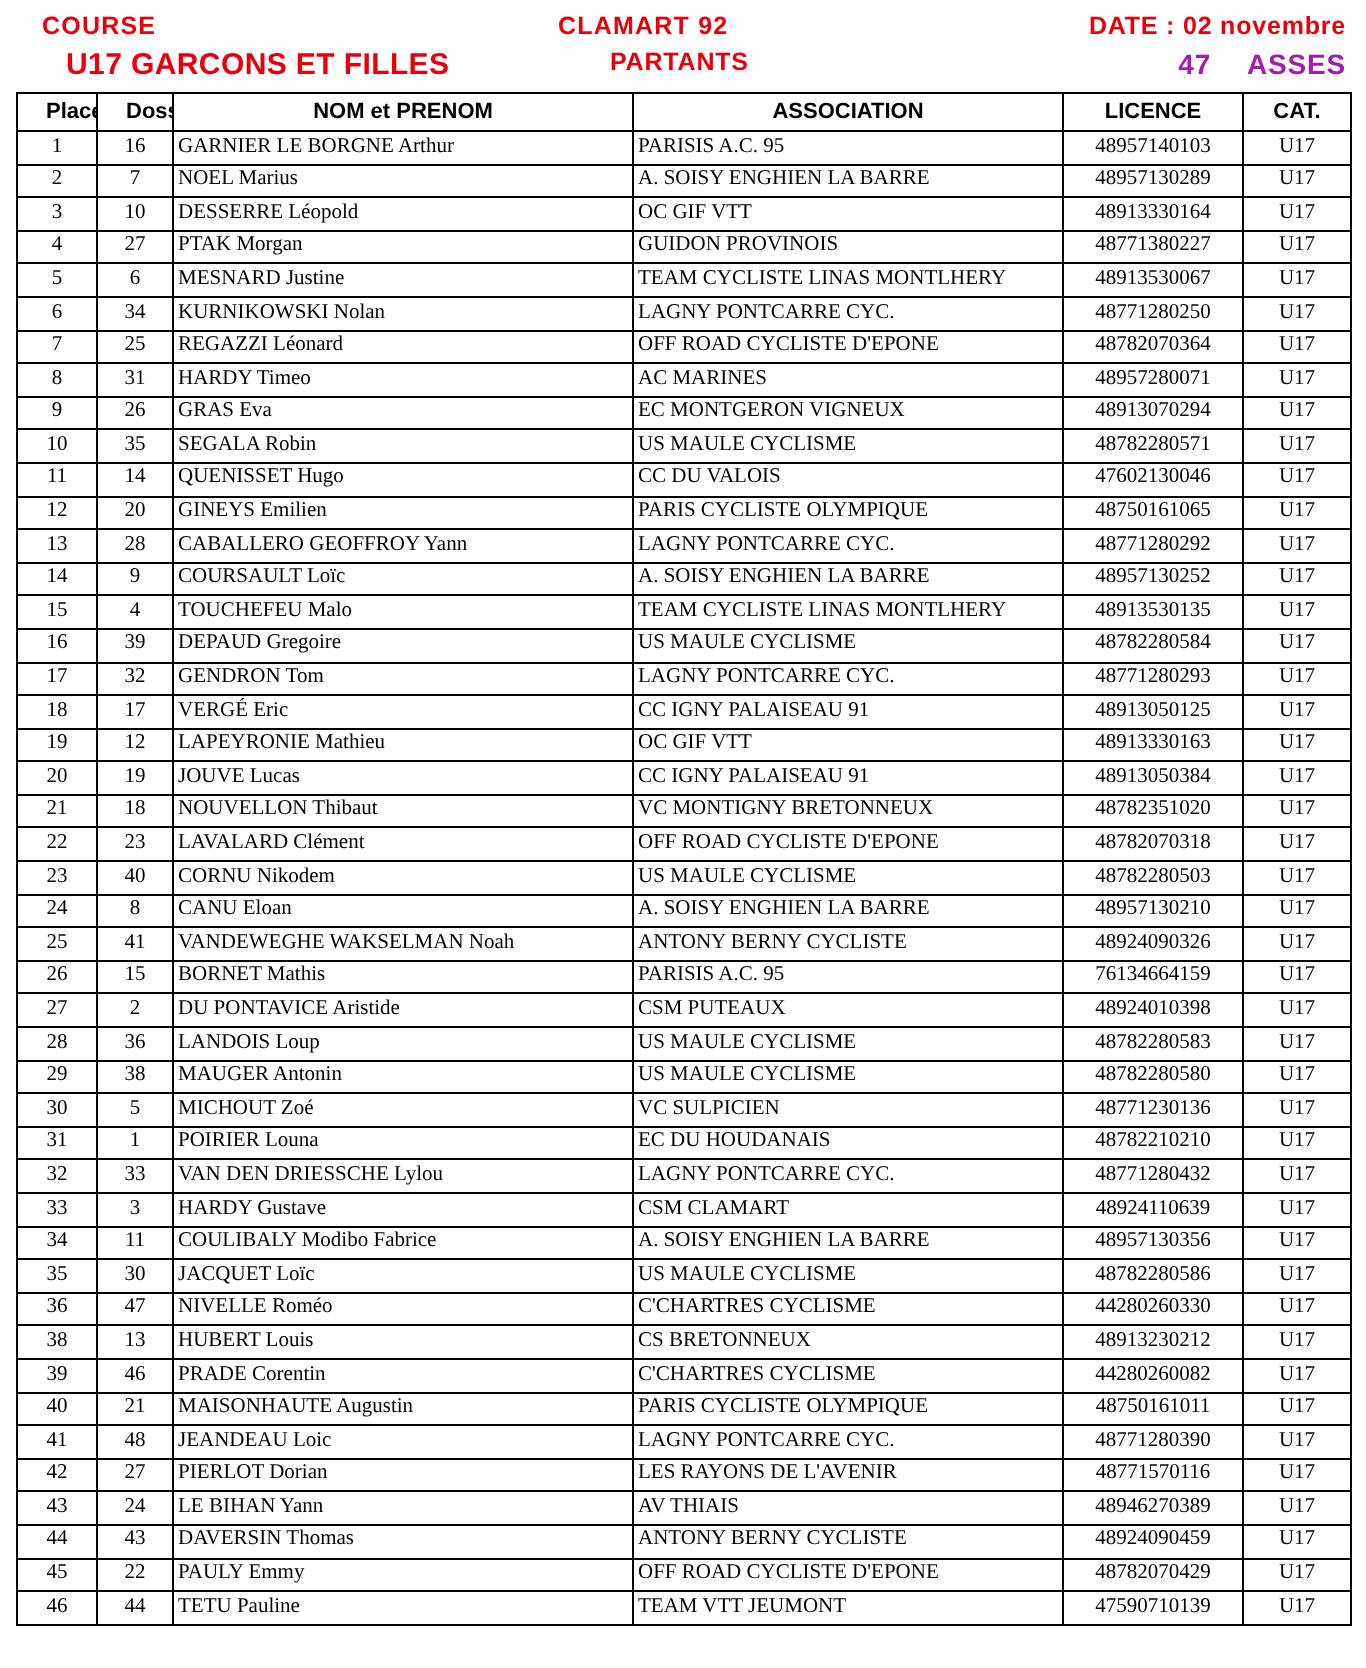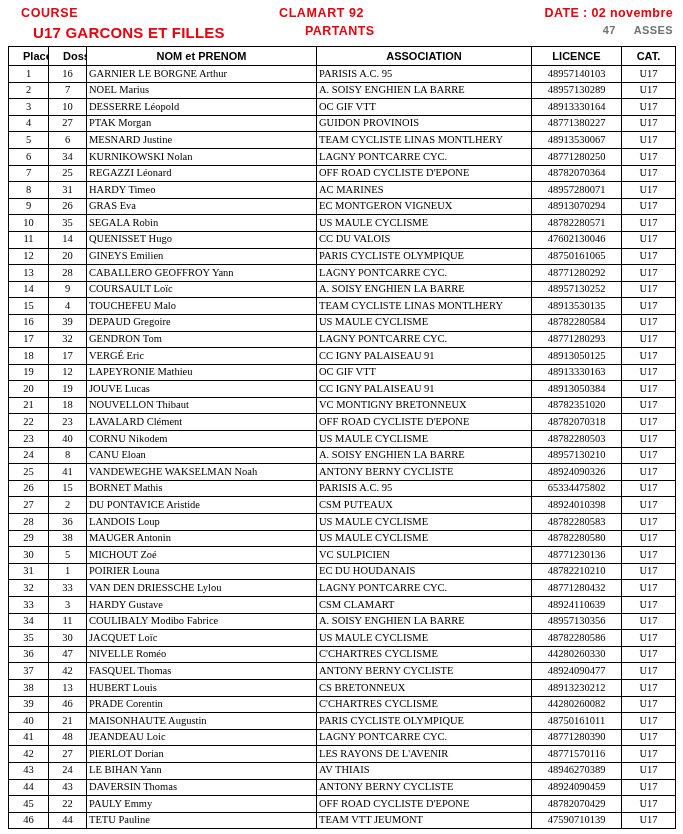--- a/index.html
+++ b/index.html
@@ -93,22 +93,22 @@
     letter-spacing: 0.4px;
     white-space: nowrap;
     margin-left: 24px;
   }
   .count-line {
     position: absolute;
     right: 2px;
     top: 0;
     font-family: "Liberation Sans", sans-serif;
     font-weight: bold;
-    font-size: 11px;
-    color: #737373;
+    font-size: 14px;
+    color: #a21caf;
     letter-spacing: 0.4px;
     white-space: nowrap;
   }
   .count-line .count-num { margin-right: 18px; }
   
   table.riders {
     border-collapse: collapse;
     width: 667px;
     margin: 0 8px;
     table-layout: fixed;
@@ -383,21 +383,21 @@
           <td class="name">VANDEWEGHE WAKSELMAN   Noah</td>
           <td class="assoc">ANTONY BERNY CYCLISTE</td>
           <td class="lic">48924090326</td>
           <td class="cat">U17</td>
         </tr>
         <tr>
           <td class="place">26</td>
           <td class="doss">15</td>
           <td class="name">BORNET  Mathis</td>
           <td class="assoc">PARISIS A.C. 95</td>
-          <td class="lic">65334475802</td>
+          <td class="lic">76134664159</td>
           <td class="cat">U17</td>
         </tr>
         <tr>
           <td class="place">27</td>
           <td class="doss">2</td>
           <td class="name">DU PONTAVICE  Aristide</td>
           <td class="assoc">CSM PUTEAUX</td>
           <td class="lic">48924010398</td>
           <td class="cat">U17</td>
         </tr>
@@ -464,28 +464,20 @@
           <td class="assoc">US MAULE CYCLISME</td>
           <td class="lic">48782280586</td>
           <td class="cat">U17</td>
         </tr>
         <tr>
           <td class="place">36</td>
           <td class="doss">47</td>
           <td class="name">NIVELLE  Roméo</td>
           <td class="assoc">C'CHARTRES CYCLISME</td>
           <td class="lic">44280260330</td>
-          <td class="cat">U17</td>
-        </tr>
-        <tr>
-          <td class="place">37</td>
-          <td class="doss">42</td>
-          <td class="name">FASQUEL  Thomas</td>
-          <td class="assoc">ANTONY BERNY CYCLISTE</td>
-          <td class="lic">48924090477</td>
           <td class="cat">U17</td>
         </tr>
         <tr>
           <td class="place">38</td>
           <td class="doss">13</td>
           <td class="name">HUBERT  Louis</td>
           <td class="assoc">CS BRETONNEUX</td>
           <td class="lic">48913230212</td>
           <td class="cat">U17</td>
         </tr>

